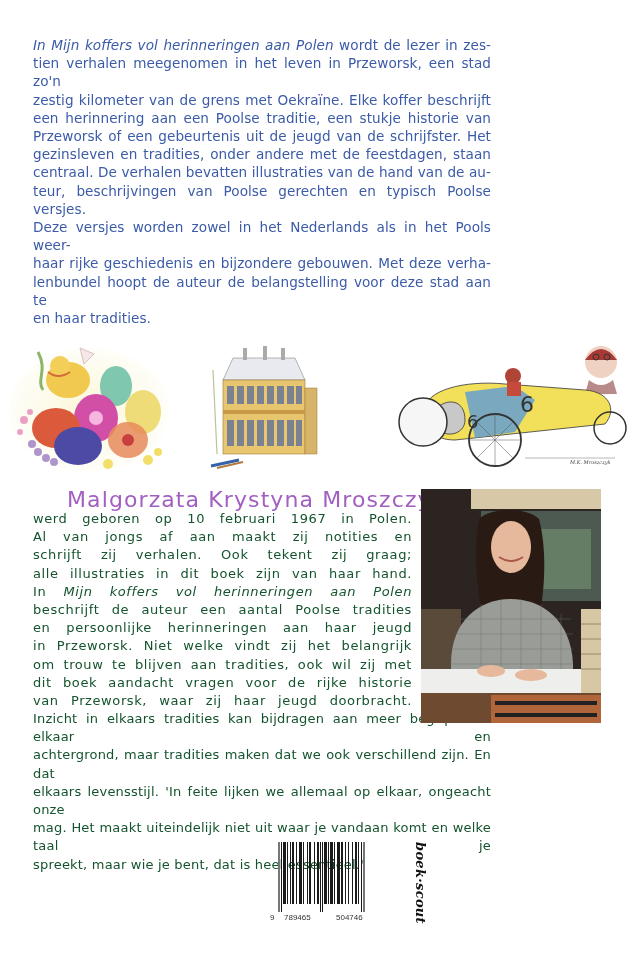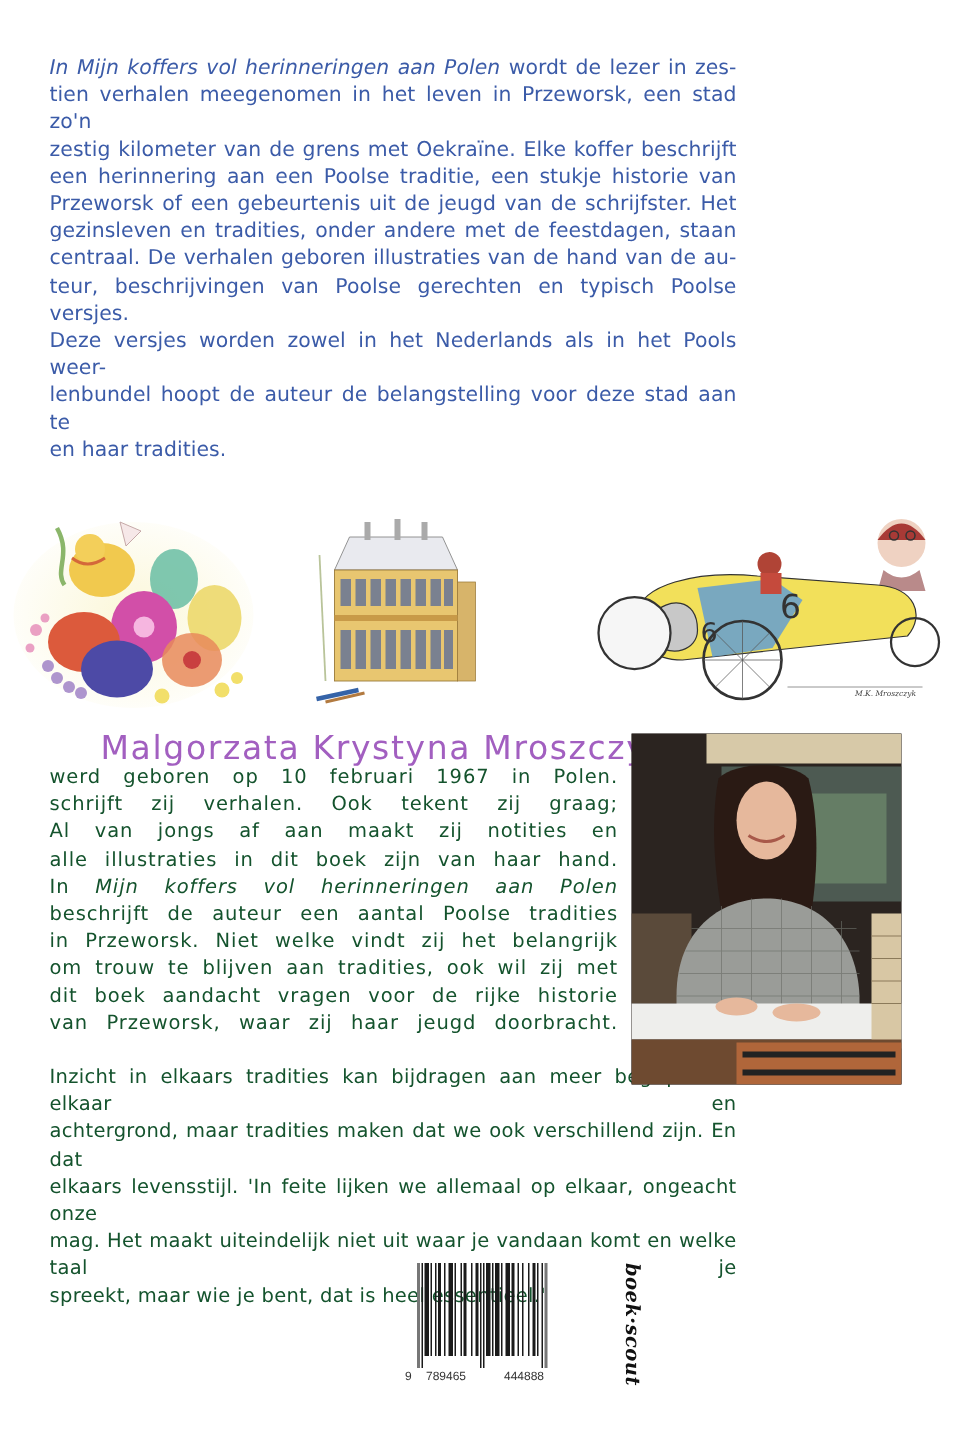--- a/index.html
+++ b/index.html
@@ -37,23 +37,24 @@
 </head>
 <body>
 
 <div class="blurb">
   <span class="line"><span class="ital">In Mijn koffers vol herinneringen aan Polen</span><span> wordt de lezer in zes-</span></span>
   <span class="line">tien verhalen meegenomen in het leven in Przeworsk, een stad zo'n</span>
   <span class="line">zestig kilometer van de grens met Oekraïne. Elke koffer beschrijft</span>
   <span class="line">een herinnering aan een Poolse traditie, een stukje historie van</span>
   <span class="line">Przeworsk of een gebeurtenis uit de jeugd van de schrijfster. Het</span>
   <span class="line">gezinsleven en tradities, onder andere met de feestdagen, staan</span>
-  <span class="line">centraal. De verhalen geboren illustraties van de hand van de au-</span>
+  <span class="line">centraal. De verhalen bevatten illustraties van de hand van de au-</span>
   <span class="line">teur, beschrijvingen van Poolse gerechten en typisch Poolse versjes.</span>
   <span class="line">Deze versjes worden zowel in het Nederlands als in het Pools weer-</span>
+  <span class="line">haar rijke geschiedenis en bijzondere gebouwen. Met deze verha-</span>
   <span class="line">lenbundel hoopt de auteur de belangstelling voor deze stad aan te</span>
   <span class="line last">en haar tradities.</span>
 </div>
 
 <svg class="illus img-eggs" viewBox="0 0 162 132">
   <defs>
     <radialGradient id="eg" cx="50%" cy="50%" r="60%">
         <stop offset="0" stop-color="#fbf7d8"></stop>
         <stop offset="1" stop-color="#ffffff"></stop>
       </radialGradient>
@@ -144,25 +145,26 @@
     </g>
   <circle cx="215" cy="88" r="16" fill="none" stroke="#333" stroke-width="1.5"></circle>
   <path d="M130 118 h90" stroke="#888" stroke-width="0.6"></path>
   <text x="175" y="124" font-family="DejaVu Serif, serif" font-style="italic" font-size="5" fill="#444">M.K. Mroszczyk</text>
 </svg>
 
 <div class="author-name">Malgorzata Krystyna Mroszczyk</div>
 
 <div class="bio narrow">
   <span class="line">werd geboren op 10 februari 1967 in Polen.</span>
+  <span class="line">Al van jongs af aan maakt zij notities en</span>
   <span class="line">schrijft zij verhalen. Ook tekent zij graag;</span>
-  <span class="line">Al van jongs af aan maakt zij notities en</span>
   <span class="line">alle illustraties in dit boek zijn van haar hand.</span>
   <span class="line"><span>In </span><span class="ital">Mijn koffers vol herinneringen aan Polen</span></span>
   <span class="line">beschrijft de auteur een aantal Poolse tradities</span>
+  <span class="line">en persoonlijke herinneringen aan haar jeugd</span>
   <span class="line">in Przeworsk. Niet welke vindt zij het belangrijk</span>
   <span class="line">om trouw te blijven aan tradities, ook wil zij met</span>
   <span class="line">dit boek aandacht vragen voor de rijke historie</span>
   <span class="line">van Przeworsk, waar zij haar jeugd doorbracht.</span>
 </div>
 
 <div class="bio full">
   <span class="line">Inzicht in elkaars tradities kan bijdragen aan meer begrip voor elkaar en</span>
   <span class="line">achtergrond, maar tradities maken dat we ook verschillend zijn. En dat</span>
   <span class="line">elkaars levensstijl. 'In feite lijken we allemaal op elkaar, ongeacht onze</span>
@@ -263,18 +265,18 @@
     <div class="bar" style="width:2px"></div>
       <div class="gap" style="width:1px"></div>
     <div class="bar" style="width:1px"></div>
       <div class="gap" style="width:2px"></div>
     <div class="bar long" style="width:1px"></div>
       <div class="gap" style="width:1px"></div>
     <div class="bar long" style="width:2px;background:#777"></div>
   </div>
   <span class="bc-num" style="left:-2px">9</span>
   <span class="bc-num" style="left:12px">789465</span>
-  <span class="bc-num" style="left:64px">444888</span>
+  <span class="bc-num" style="left:64px">504746</span>
 </div>
 
 <div class="publisher">
   <span>boek·scout</span>
 </div>
 
 </body></html>

